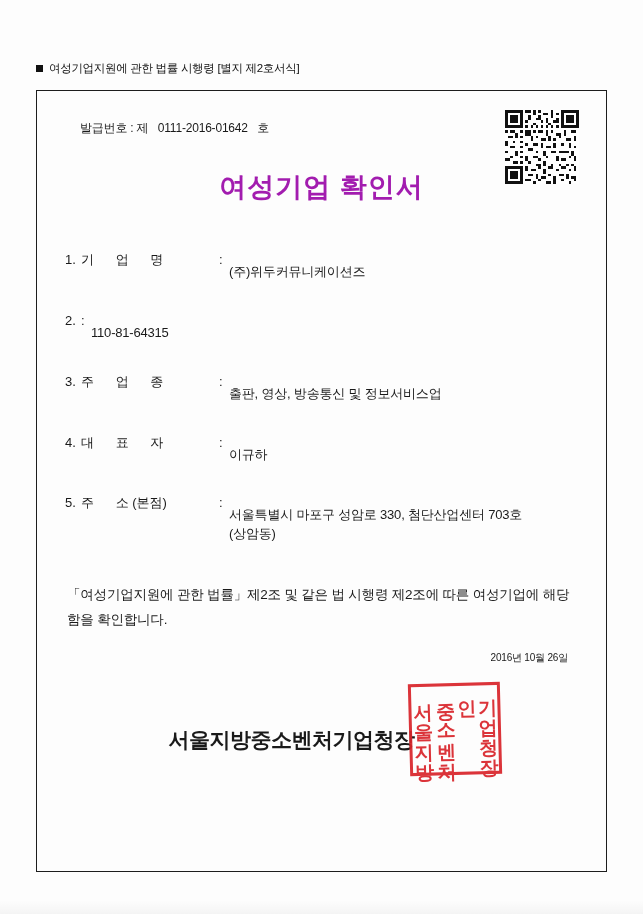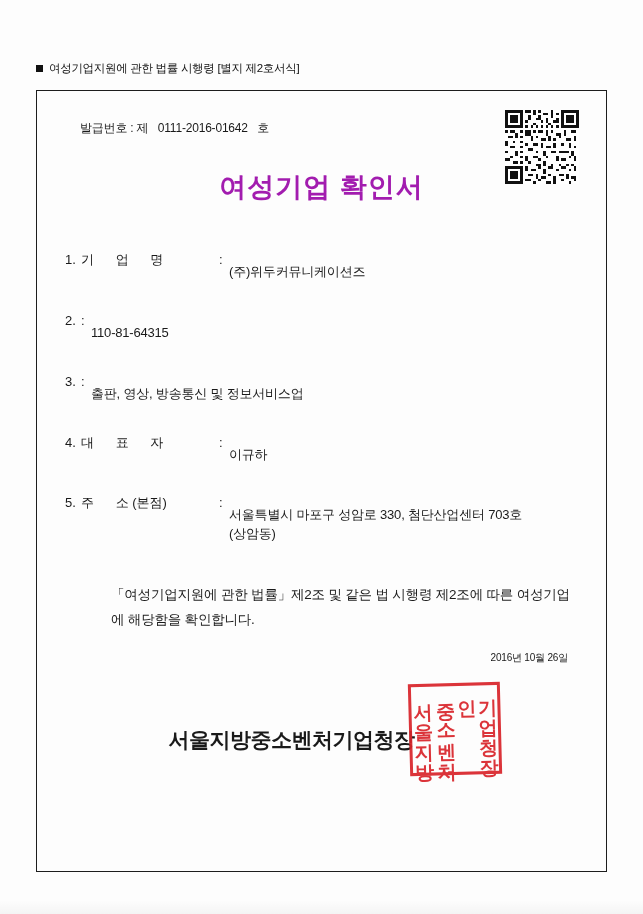--- a/index.html
+++ b/index.html
@@ -139,21 +139,20 @@
 
   
   .statement {
     position: absolute;
     top: 492px;
     left: 30px;
     right: 34px;
     font-size: 13.5px;
     line-height: 1.85;
     letter-spacing: -0.2px;
-    margin-left: 44px;
   }
 
   
   .date {
     position: absolute;
     top: 560px;
     right: 38px;
     font-size: 10px;
     letter-spacing: -0.2px;
   }
@@ -378,20 +377,21 @@
       </div>
 
       <div class="row">
         <span class="num">2.</span>
         <span class="colon">:</span>
         <span class="value">110-81-64315</span>
       </div>
 
       <div class="row">
         <span class="num">3.</span>
+        <span class="label">주      업      종</span>
         <span class="colon">:</span>
         <span class="value">출판, 영상, 방송통신 및 정보서비스업</span>
       </div>
 
       <div class="row">
         <span class="num">4.</span>
         <span class="label">대      표      자</span>
         <span class="colon">:</span>
         <span class="value">이규하</span>
       </div>

